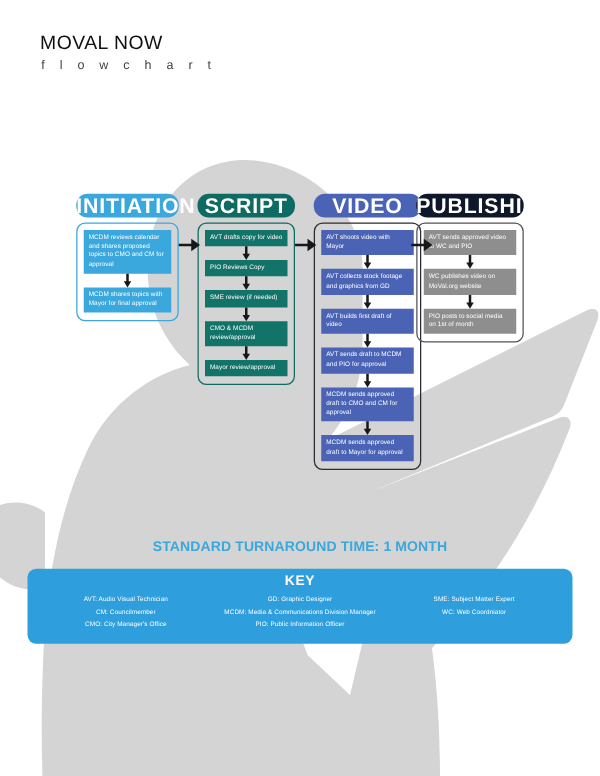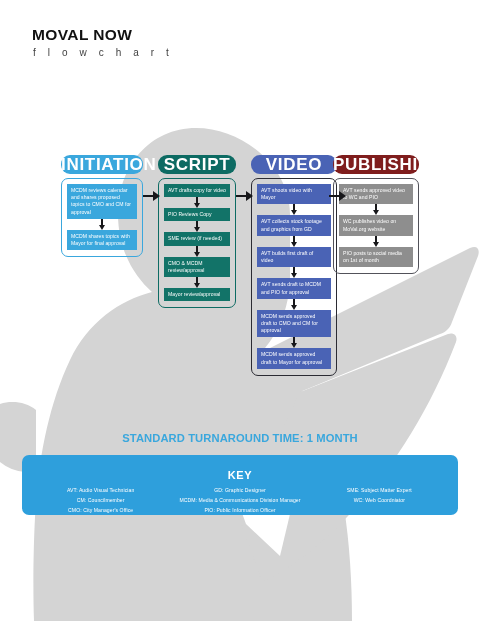--- a/index.html
+++ b/index.html
@@ -29,21 +29,21 @@
 
   
   .header {
     position: absolute;
     left: 32px;
     top: 26px;
     z-index: 5;
   }
   .title-main {
     font-size: 15.5px;
-    font-weight: bold;
+    font-weight: normal;
     letter-spacing: 0.4px;
     color: #111111;
     line-height: 1.1;
     margin: 0;
   }
   .title-sub {
     font-size: 10px;
     font-weight: normal;
     letter-spacing: 4.6px;
     color: #3f3f3f;
@@ -117,21 +117,21 @@
 
   
   #col-initiation { left: 61px;  width: 82px; }
   #col-script     { left: 158px; width: 78px; }
   #col-video      { left: 251px; width: 86px; }
   #col-publishing { left: 333px; width: 86px; }
 
   #col-initiation .col-head { background: #3aa7dd; }
   #col-script     .col-head { background: #0d6b63; }
   #col-video      .col-head { background: #4a63b5; }
-  #col-publishing .col-head { background: #7f1d1d; }
+  #col-publishing .col-head { background: #0f172a; }
 
   #col-initiation .col-body { border: 1.6px solid #3aa7dd; }
   #col-script     .col-body { border: 1.6px solid #0d6b63; }
   #col-video      .col-body { border: 1.6px solid #2b2b33; }
   #col-publishing .col-body { border: 1.6px solid #52525a; }
 
   #col-initiation .node { background: #3aa7dd; }
   #col-script     .node { background: #127368; }
   #col-video      .node { background: #4a63b5; }
   #col-publishing .node { background: #8e8e8e; }
@@ -187,21 +187,21 @@
     background: #2e9fdc;
     border-radius: 7px;
     z-index: 5;
   }
   .key-title {
     text-align: center;
     color: #ffffff;
     font-size: 11px;
     font-weight: bold;
     letter-spacing: 0.6px;
-    padding-top: 14px;
+    padding-top: 4px;
   }
   .key-grid {
     display: grid;
     grid-template-columns: 1fr 1fr 1fr;
     padding: 6px 10px 0 10px;
     column-gap: 2px;
     row-gap: 2.5px;
   }
   .key-cell {
     color: #ffffff;

